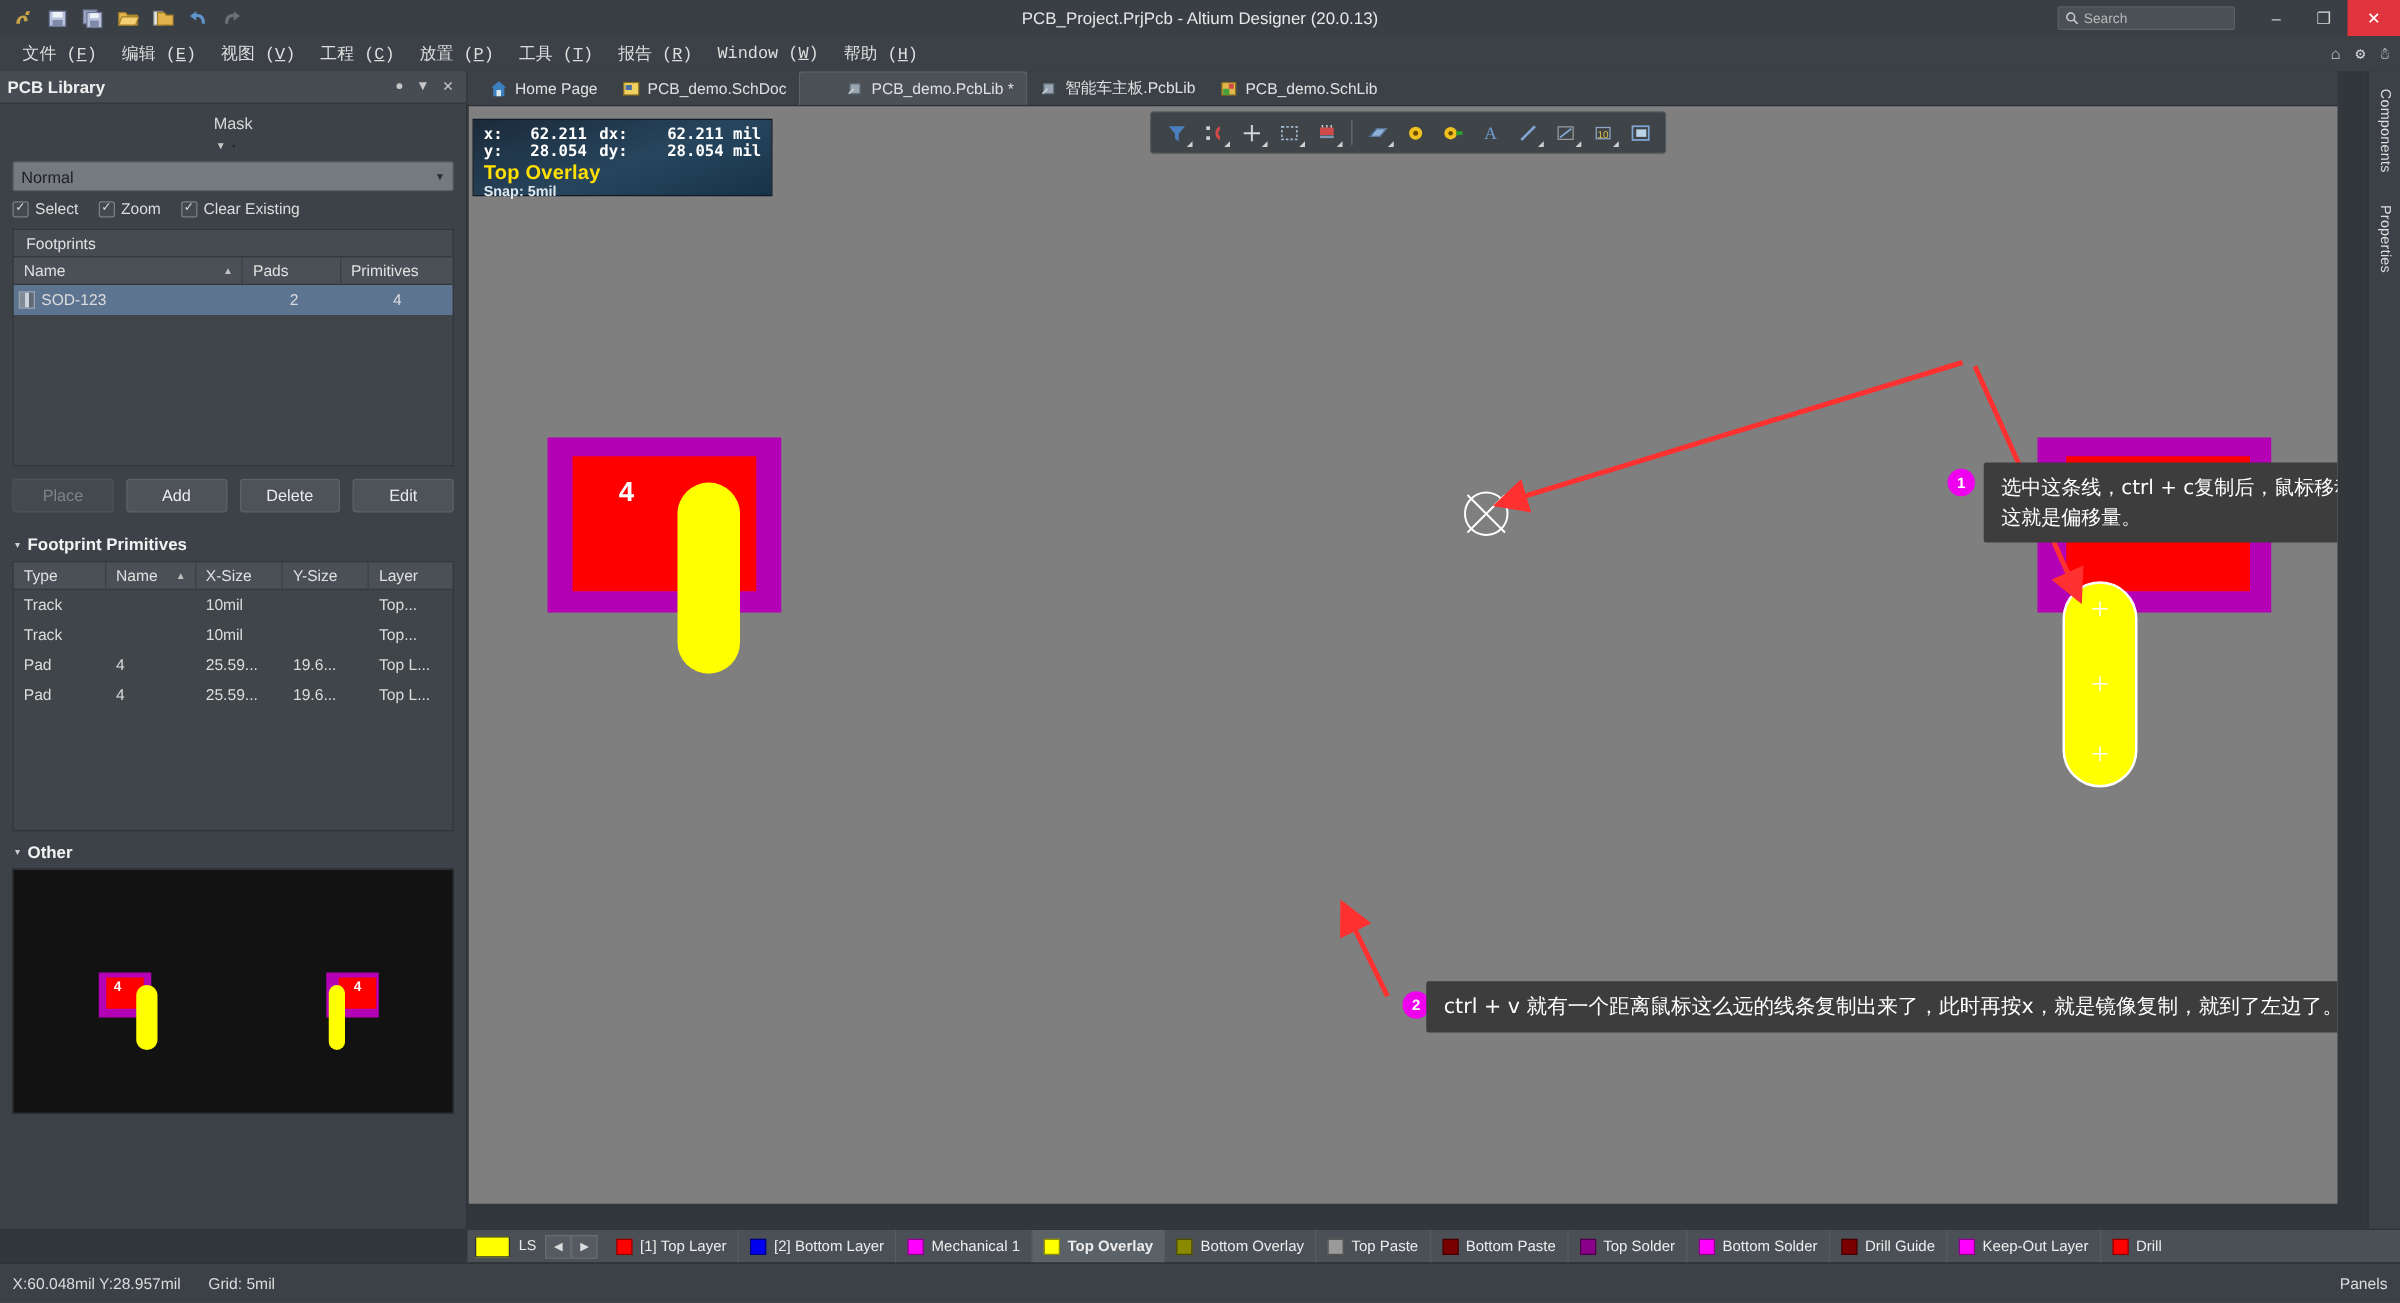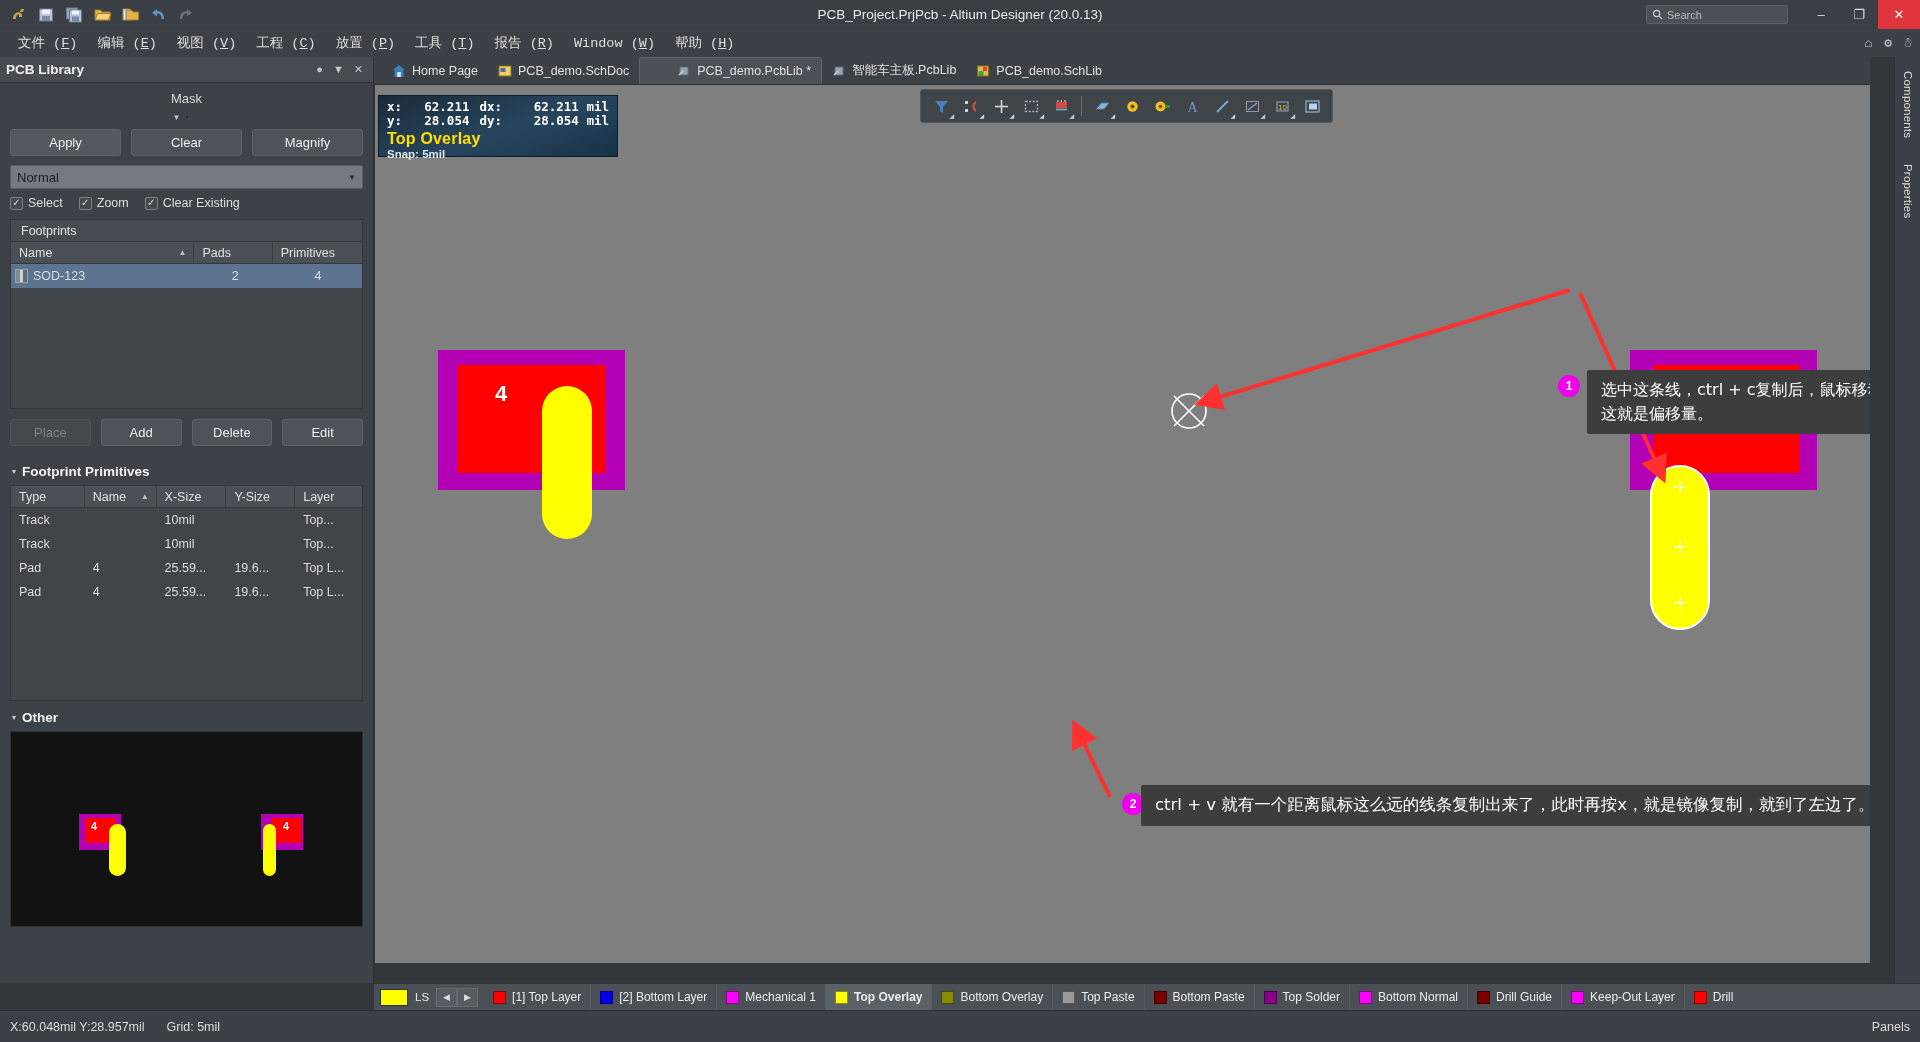--- a/index.html
+++ b/index.html
@@ -332,25 +332,20 @@
     </div>
 
     <div class="lp-body">
       <div class="mask-row">
         <span class="mask-label">Mask</span>
         <div class="mask-input">
           <span class="caret">▼</span>
         </div>
       </div>
 
-      <div class="btnrow">
-        <div class="btn primary">Apply</div>
-        <div class="btn">Clear</div>
-        <div class="btn">Magnify</div>
-      </div>
 
       <div class="combo">
         <span>Normal</span>
         <span class="caret">▼</span>
       </div>
 
       <div class="checkrow">
         <div class="chk">
           <span class="chkbox">✓</span>
           <span class="lbl">Select</span>
@@ -713,21 +708,21 @@
     <div class="ltab">
       <span class="lsw" style="background:#7a0000"></span>
       <span>Bottom Paste</span>
     </div>
     <div class="ltab">
       <span class="lsw" style="background:#8a008a"></span>
       <span>Top Solder</span>
     </div>
     <div class="ltab">
       <span class="lsw" style="background:#ff00ff"></span>
-      <span>Bottom Normal</span>
+      <span>Bottom Solder</span>
     </div>
     <div class="ltab">
       <span class="lsw" style="background:#7a0000"></span>
       <span>Drill Guide</span>
     </div>
     <div class="ltab">
       <span class="lsw" style="background:#ff00ff"></span>
       <span>Keep-Out Layer</span>
     </div>
     <div class="ltab" style="border-right:none">

